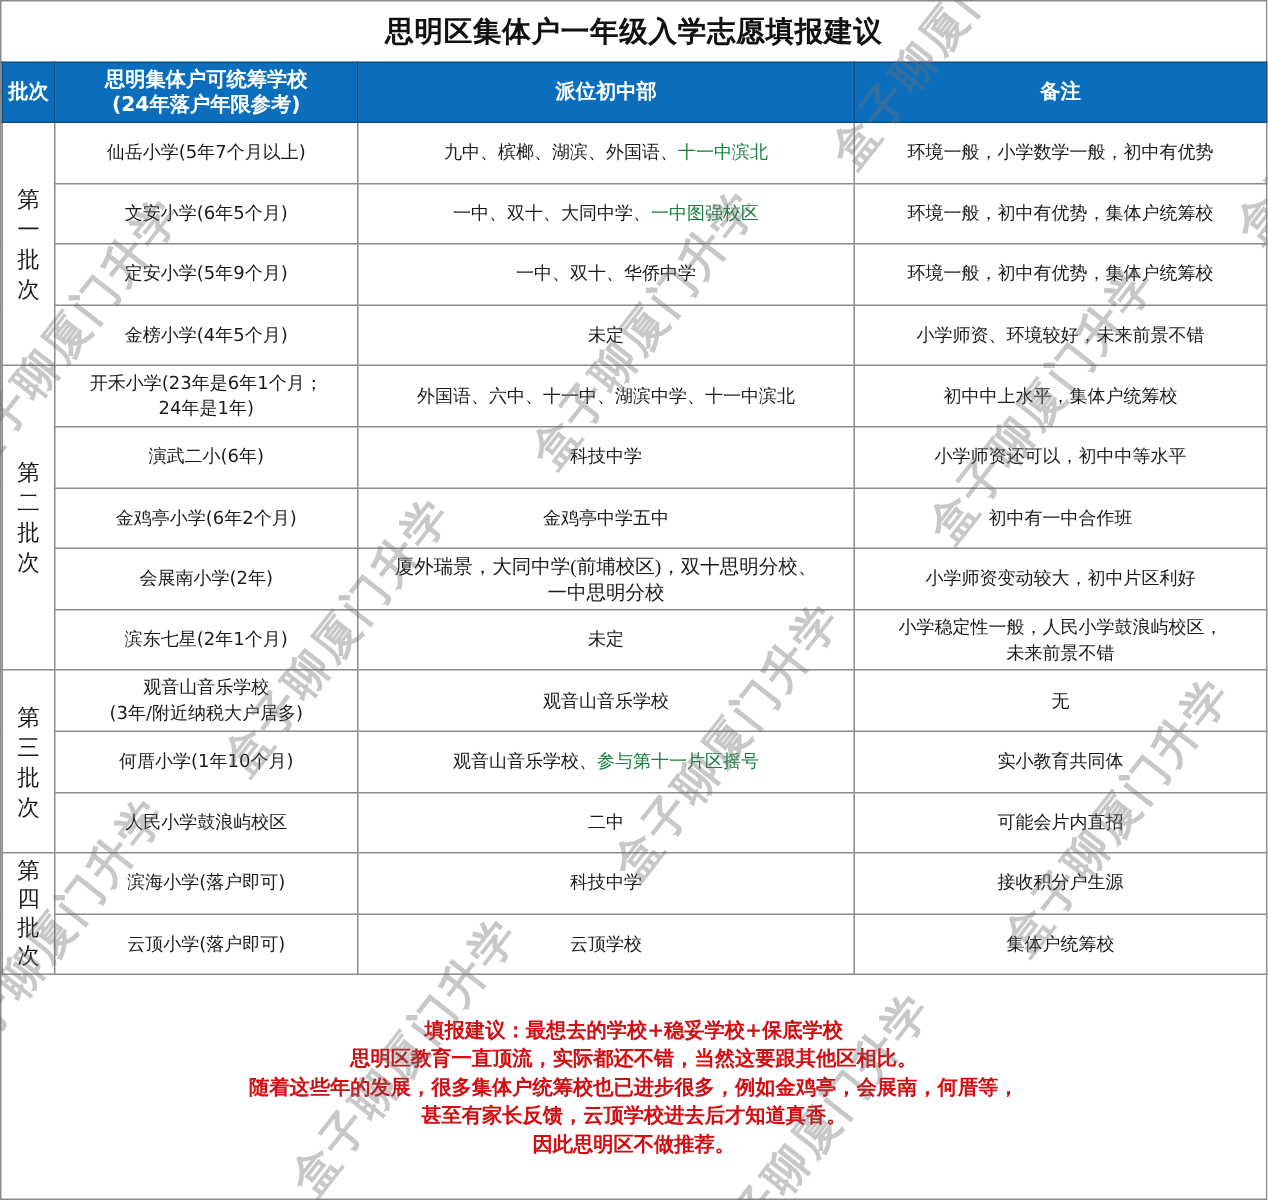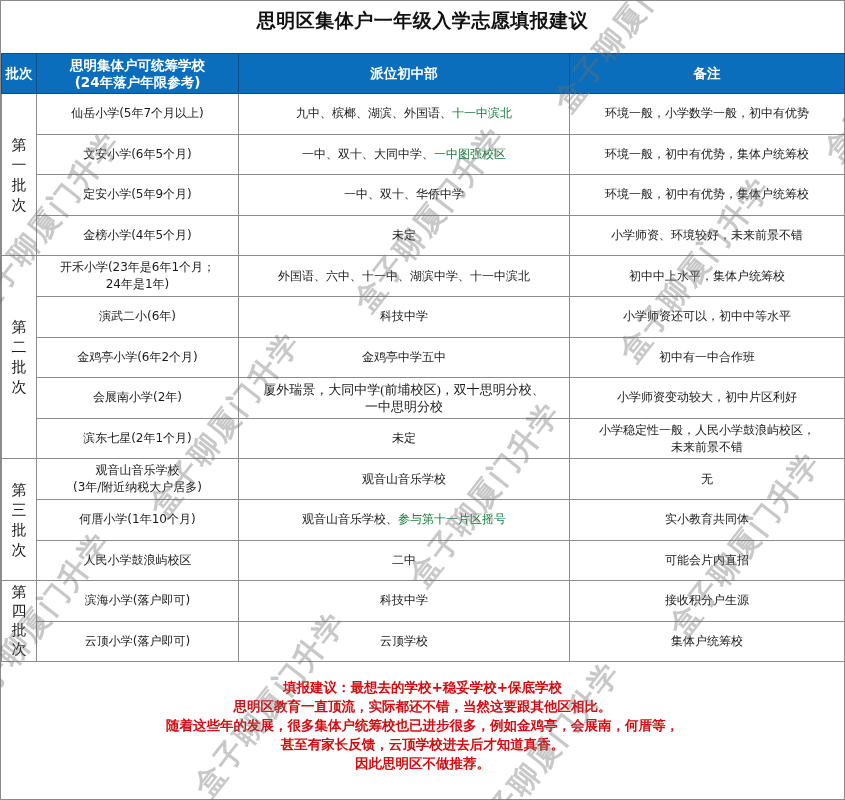--- a/index.html
+++ b/index.html
@@ -1,20 +1,20 @@
 <!DOCTYPE html>
 <html><head>
 <meta charset="utf-8">
 <style>
   * { box-sizing: border-box; margin: 0; padding: 0; }
   html, body { width: 845px; height: 800px; background: #ffffff; overflow: hidden; }
   body { font-family: "DejaVu Sans", "Liberation Sans", sans-serif; color: #1a1a1a; position: relative; }
   .page { position: absolute; left: 0; top: 0; width: 845px; height: 800px; border: 1px solid #8a8a8a; background: #fff; }
   .title { position: absolute; left: 0; top: 0; width: 843px; height: 40px; display: flex; align-items: center; justify-content: center; font-size: 19px; font-weight: bold; color: #111; letter-spacing: 0.5px; }
-  table { position: absolute; left: 0; top: 40px; width: 843px; border-collapse: collapse; table-layout: fixed; margin-top: 12px; }
+  table { position: absolute; left: 0; top: 40px; width: 843px; border-collapse: collapse; table-layout: fixed; }
   th, td { border: 1px solid #8c8c8c; text-align: center; vertical-align: middle; font-size: 12px; line-height: 17px; padding: 0 3px; }
   th { background: #0a6ebd; color: #ffffff; font-weight: bold; font-size: 13.5px; height: 40px; border-color: #0a4f8a; }
   td { height: 40.6px; background: transparent; }
   td.batch { font-size: 15px; line-height: 20px; padding: 0; }
   .hl { color: #15803d; }
   .advice { position: absolute; left: 0; top: 648px; width: 843px; height: 150px; display: flex; flex-direction: column; align-items: center; justify-content: center; color: #d40d12; font-weight: bold; font-size: 13.5px; line-height: 19px; padding-top: 2px; }
   .advice div { white-space: nowrap; text-align: right; }
   .wm-layer { position: absolute; left: 0; top: 0; width: 845px; height: 800px; pointer-events: none; overflow: hidden; }
   .wm { position: absolute; font-size: 30px; font-weight: bold; color: rgba(110,110,110,0.38); transform: rotate(-52deg); transform-origin: left top; white-space: nowrap; letter-spacing: 2px; }
 </style>

